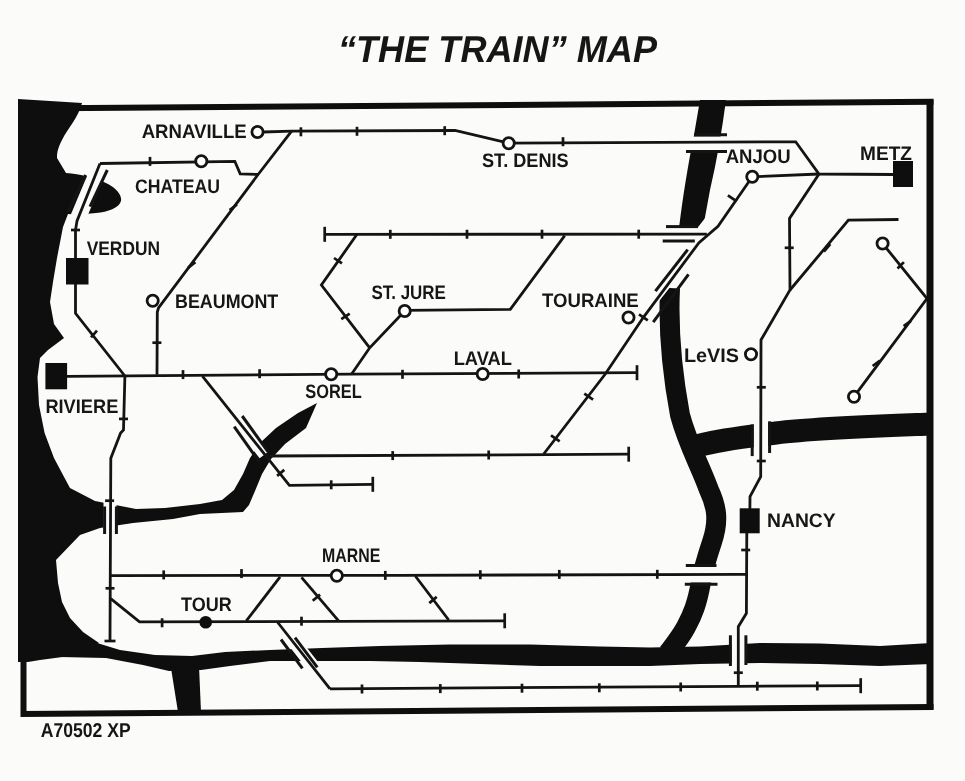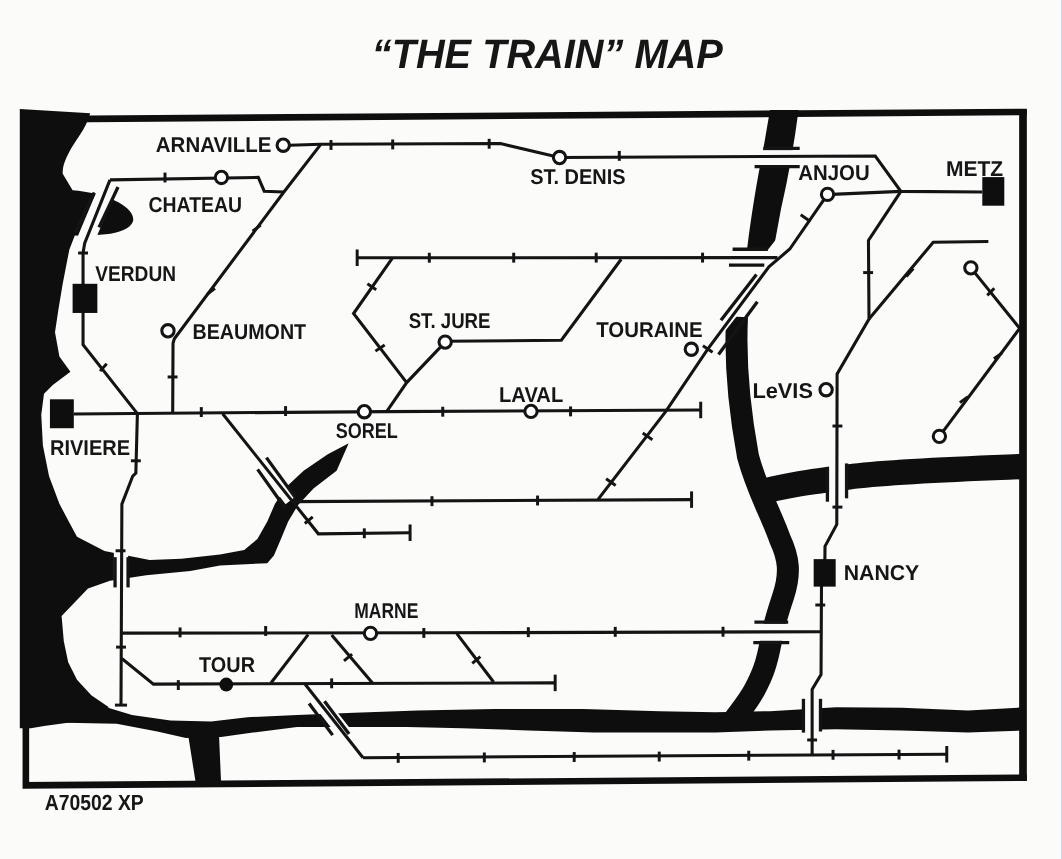--- a/index.html
+++ b/index.html
@@ -1,16 +1,16 @@
 <!DOCTYPE html>
 <html><head>
 <meta charset="utf-8">
 <style>
   html,body{margin:0;padding:0;background:#fbfbfa;}
-  #wrap{width:965px;height:781px;position:relative;overflow:hidden;background:#1d4ed8;}
+  #wrap{width:965px;height:781px;position:relative;overflow:hidden;background:#fdba74;}
   text{font-family:"Liberation Sans",sans-serif;}
 </style>
 </head>
 <body>
 <div id="wrap">
 <svg width="965" height="781" viewBox="0 0 965 781" text-rendering="geometricPrecision">
 <rect x="0" y="0" width="965" height="781" fill="#fbfbfa"></rect>
 
 <text x="338" y="62" font-size="37.5" font-weight="bold" font-style="italic" fill="#161616" textLength="319" lengthAdjust="spacingAndGlyphs">“THE TRAIN” MAP</text>
 

